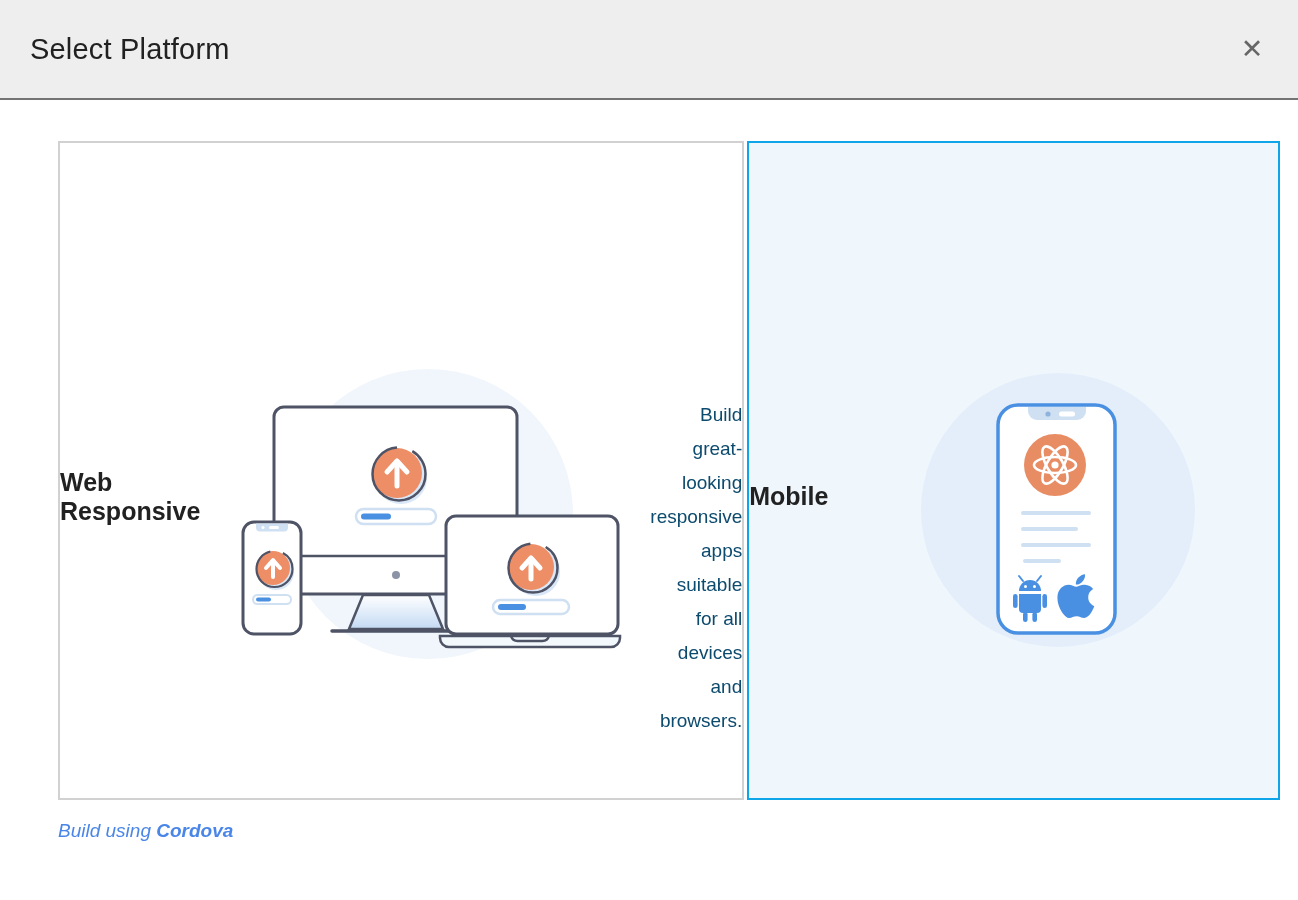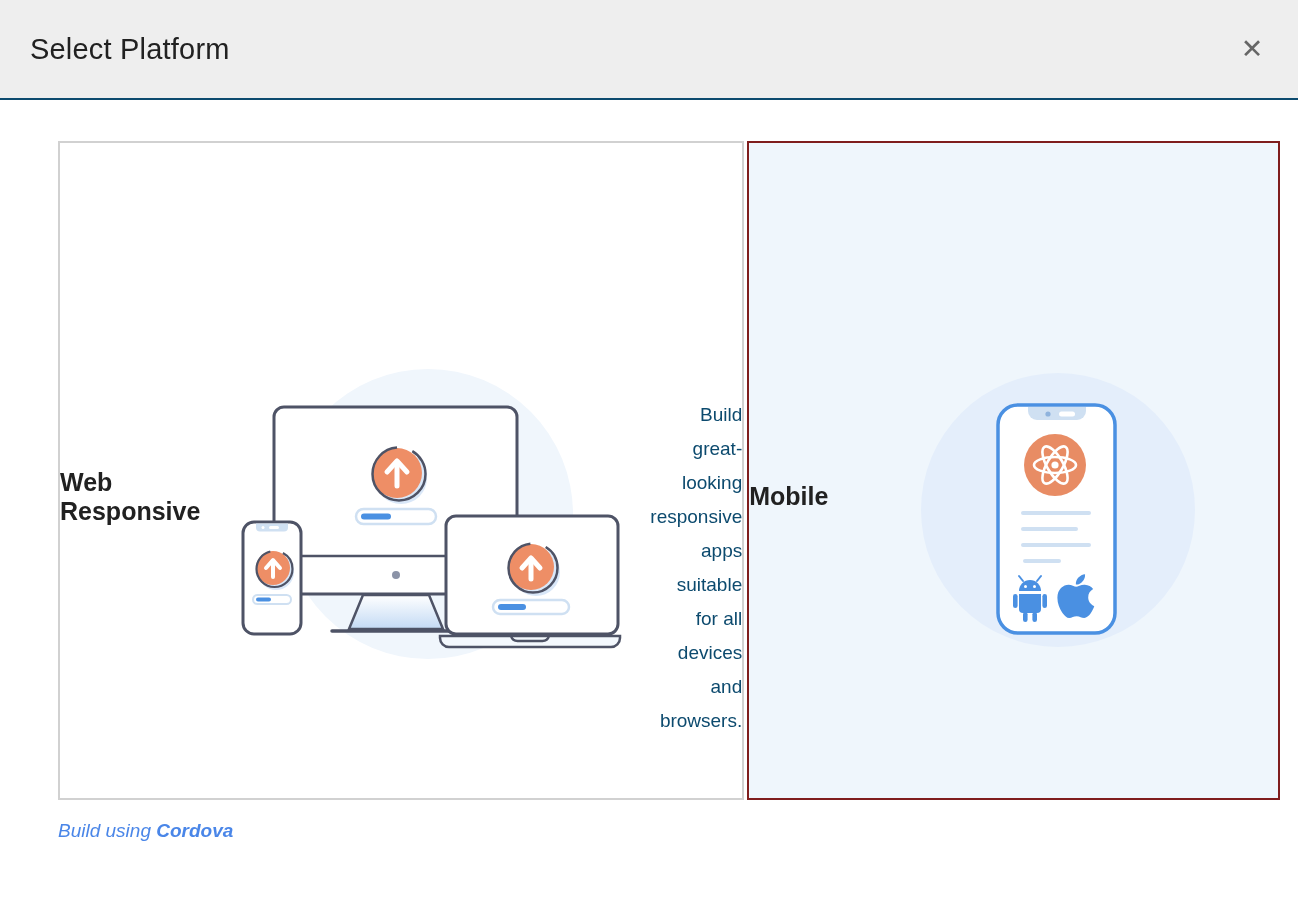--- a/index.html
+++ b/index.html
@@ -8,21 +8,21 @@
     background: #ffffff;
     font-family: "Liberation Sans", sans-serif;
     overflow: hidden;
   }
 
   
   .dialog-header {
     position: relative;
     height: 100px;
     background: #eeeeee;
-    border-bottom: 2px solid #0c4a6e;
+    border-bottom: 2px solid #737373;
     display: flex;
     align-items: center;
     padding-left: 30px;
   }
   .dialog-title {
     font-size: 29px;
     font-weight: 500;
     color: #212121;
     letter-spacing: 0.2px;
   }
@@ -49,21 +49,21 @@
   }
   .card {
     flex: 1 1 0;
     display: flex;
     align-items: center;
     background: #ffffff;
     border: 2px solid #d1d1d1;
     cursor: pointer;
   }
   .card.selected {
-    border: 2px solid #7f1d1d;
+    border: 2px solid #0ea5e9;
     background: #eff6fc;
   }
   .card-title {
     margin-top: 52px;
     font-size: 25px;
     font-weight: 700;
     color: #212121;
   }
   .illus {
     height: 300px;

